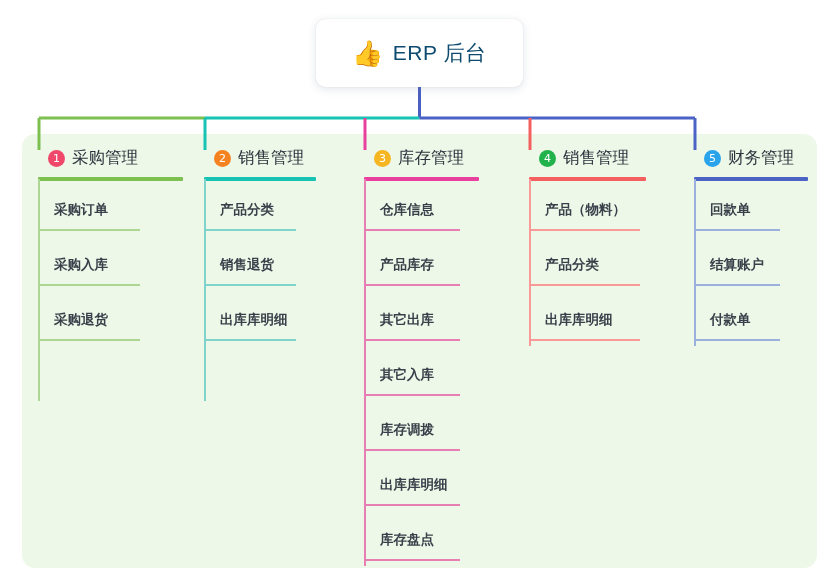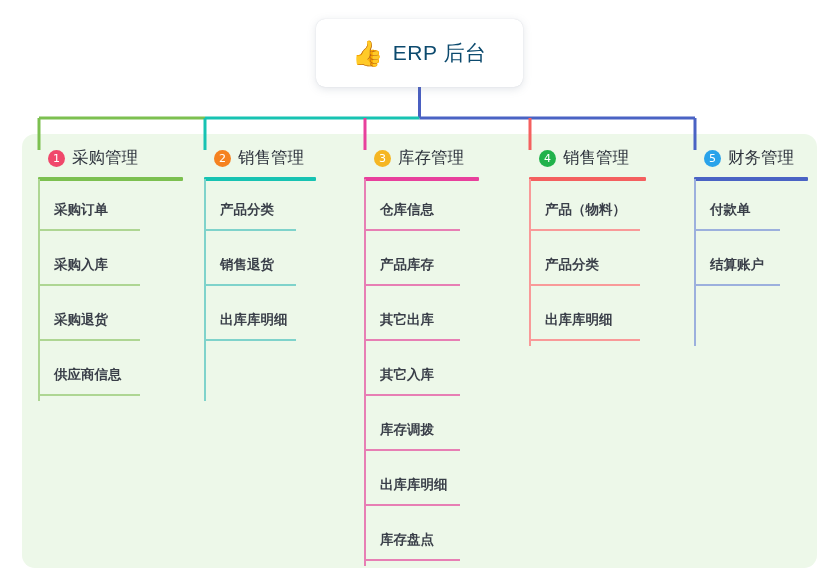--- a/index.html
+++ b/index.html
@@ -177,24 +177,20 @@
             <div class="item-rule" style="width: 102px; background: rgb(174, 214, 147);"></div>
           </div>
           <div class="item">
             <span class="item-label">采购入库</span>
             <div class="item-rule" style="width: 102px; background: rgb(174, 214, 147);"></div>
           </div>
           <div class="item">
             <span class="item-label">采购退货</span>
             <div class="item-rule" style="width: 102px; background: rgb(174, 214, 147);"></div>
           </div>
-          <div class="item">
-            <span class="item-label">供应商信息</span>
-            <div class="item-rule" style="width: 102px; background: rgb(174, 214, 147);"></div>
-          </div>
         </div>
         <div class="stem" style="background: rgb(174, 214, 147); height: 222px;"></div>
       </div>
       <div class="column" style="left: 204px; width: 112px;">
         <div class="col-head">
           <span class="badge" style="background: rgb(245, 130, 32);">2</span>
           <span class="col-title">销售管理</span>
         </div>
         <div class="head-rule" style="width: 112px; background: rgb(23, 195, 178);"></div>
         <div class="items">
@@ -274,25 +270,29 @@
         <div class="stem" style="background: rgb(249, 154, 153); height: 167px;"></div>
       </div>
       <div class="column" style="left: 694px; width: 114px;">
         <div class="col-head">
           <span class="badge" style="background: rgb(41, 163, 234);">5</span>
           <span class="col-title">财务管理</span>
         </div>
         <div class="head-rule" style="width: 114px; background: rgb(74, 99, 196);"></div>
         <div class="items">
           <div class="item">
+            <span class="item-label">回款单</span>
+            <div class="item-rule" style="width: 86px; background: rgb(156, 176, 221);"></div>
+          </div>
+          <div class="item">
+            <span class="item-label">结算账户</span>
+            <div class="item-rule" style="width: 86px; background: rgb(156, 176, 221);"></div>
+          </div>
+          <div class="item">
             <span class="item-label">付款单</span>
             <div class="item-rule" style="width: 86px; background: rgb(156, 176, 221);"></div>
           </div>
-          <div class="item">
-            <span class="item-label">结算账户</span>
-            <div class="item-rule" style="width: 86px; background: rgb(156, 176, 221);"></div>
-          </div>
         </div>
         <div class="stem" style="background: rgb(156, 176, 221); height: 167px;"></div>
       </div>
     </div>
 
 </div>
 
 </body></html>

